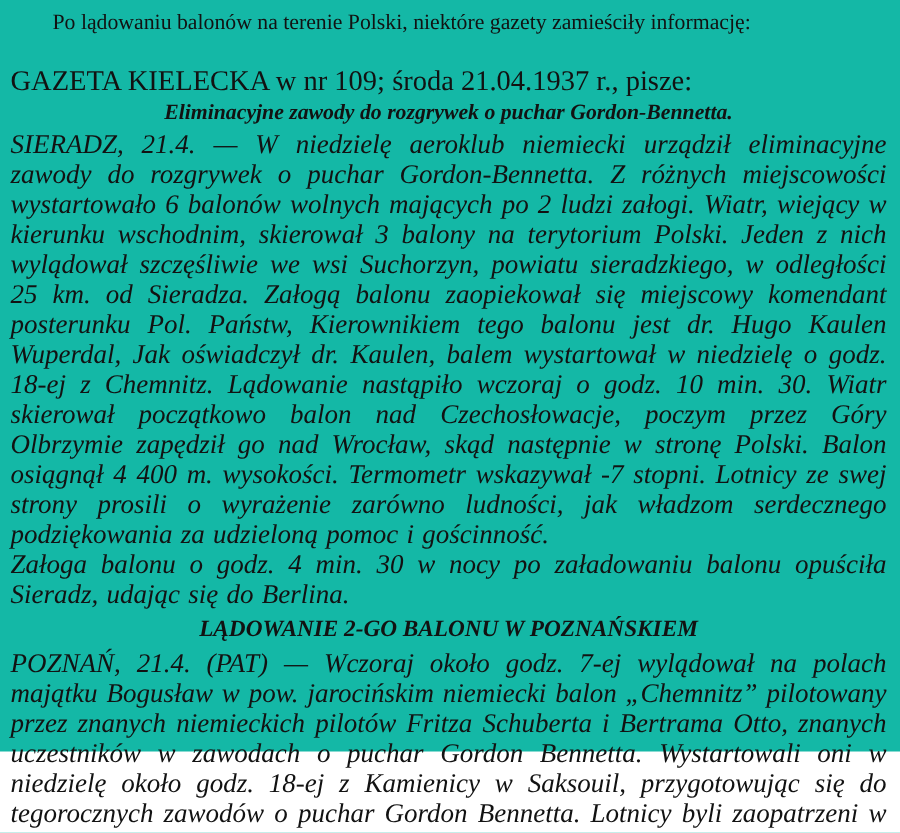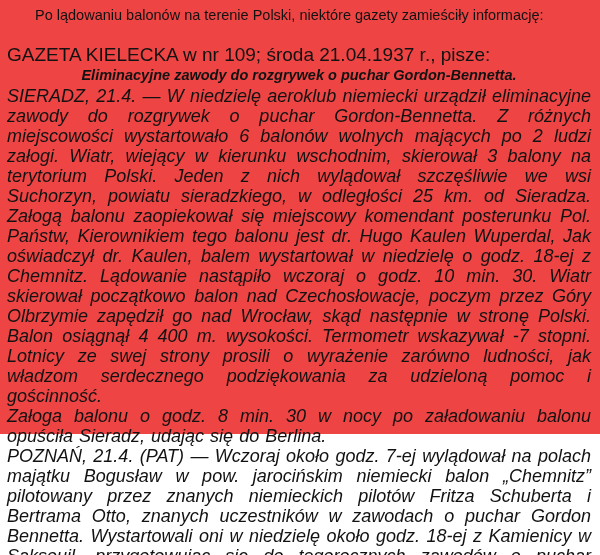--- a/index.html
+++ b/index.html
@@ -8,25 +8,25 @@
     background: #ffffff;
   }
   body {
     width: 600px;
     height: 555px;
     overflow: hidden;
   }
   .page {
     box-sizing: border-box;
     width: 600px;
-    height: 434px;
+    height: 501px;
     padding: 6px 9px 0 7px;
-    font-family: Liberation Sans, sans-serif;
+    font-family: Liberation Serif, serif;
     color: #121212;
-    background: #ef4444;
+    background: #14b8a6;
   }
   .intro {
     font-size: 14.5px;
     line-height: 19px;
     text-indent: 28px;
     margin: 0 0 21px 0;
   }
   .source {
     font-size: 19px;
     line-height: 18px;
@@ -70,18 +70,19 @@
 
   <p class="intro">Po lądowaniu balonów na terenie Polski, niektóre gazety zamieściły informację:</p>
 
   <p class="source">GAZETA KIELECKA w nr 109; środa 21.04.1937 r., pisze:</p>
 
 
   <p class="headline">Eliminacyjne zawody do rozgrywek o puchar Gordon-Bennetta.</p>
 
   <p class="body-par first-article">SIERADZ, 21.4. — W niedzielę aeroklub niemiecki urządził eliminacyjne zawody do rozgrywek o puchar Gordon-Bennetta. Z różnych miejscowości wystartowało 6 balonów wolnych mających po 2 ludzi załogi. Wiatr, wiejący w kierunku wschodnim, skierował 3 balony na terytorium Polski. Jeden z nich wylądował szczęśliwie we wsi Suchorzyn, powiatu sieradzkiego, w odległości 25 km. od Sieradza. Załogą balonu zaopiekował się miejscowy komendant posterunku Pol. Państw, Kierownikiem tego balonu jest dr. Hugo Kaulen Wuperdal, Jak oświadczył dr. Kaulen, balem wystartował w niedzielę o godz. 18-ej z Chemnitz. Lądowanie nastąpiło wczoraj o godz. 10 min. 30. Wiatr skierował początkowo balon nad Czechosłowacje, poczym przez Góry Olbrzymie zapędził go nad Wrocław, skąd następnie w stronę Polski. Balon osiągnął 4 400 m. wysokości. Termometr wskazywał -7 stopni. Lotnicy ze swej strony prosili o wyrażenie zarówno ludności, jak władzom serdecznego podziękowania za udzieloną pomoc i gościnność.</p>
 
-  <p class="body-par">Załoga balonu o godz. 8 min. 30 w nocy po załadowaniu balonu opuściła Sieradz, udając się do Berlina.</p>
+  <p class="body-par">Załoga balonu o godz. 4 min. 30 w nocy po załadowaniu balonu opuściła Sieradz, udając się do Berlina.</p>
 
+  <p class="section-heading">LĄDOWANIE 2-GO BALONU W POZNAŃSKIEM</p>
 
   <p class="body-par">POZNAŃ, 21.4. (PAT) — Wczoraj około godz. 7-ej wylądował na polach majątku Bogusław w pow. jarocińskim niemiecki balon „Chemnitz” pilotowany przez znanych niemieckich pilotów Fritza Schuberta i Bertrama Otto, znanych uczestników w zawodach o puchar Gordon Bennetta. Wystartowali oni w niedzielę około godz. 18-ej z Kamienicy w Saksouil, przygotowując się do tegorocznych zawodów o puchar Gordon Bennetta. Lotnicy byli zaopatrzeni w paszporty i wizy polskie. Lądowanie odbyło się bez szwanku. Powlokę balonu przewieziono na dworzec, celem odesłania jej do Niemiec.</p>
 
 </div>
 
 </body></html>

